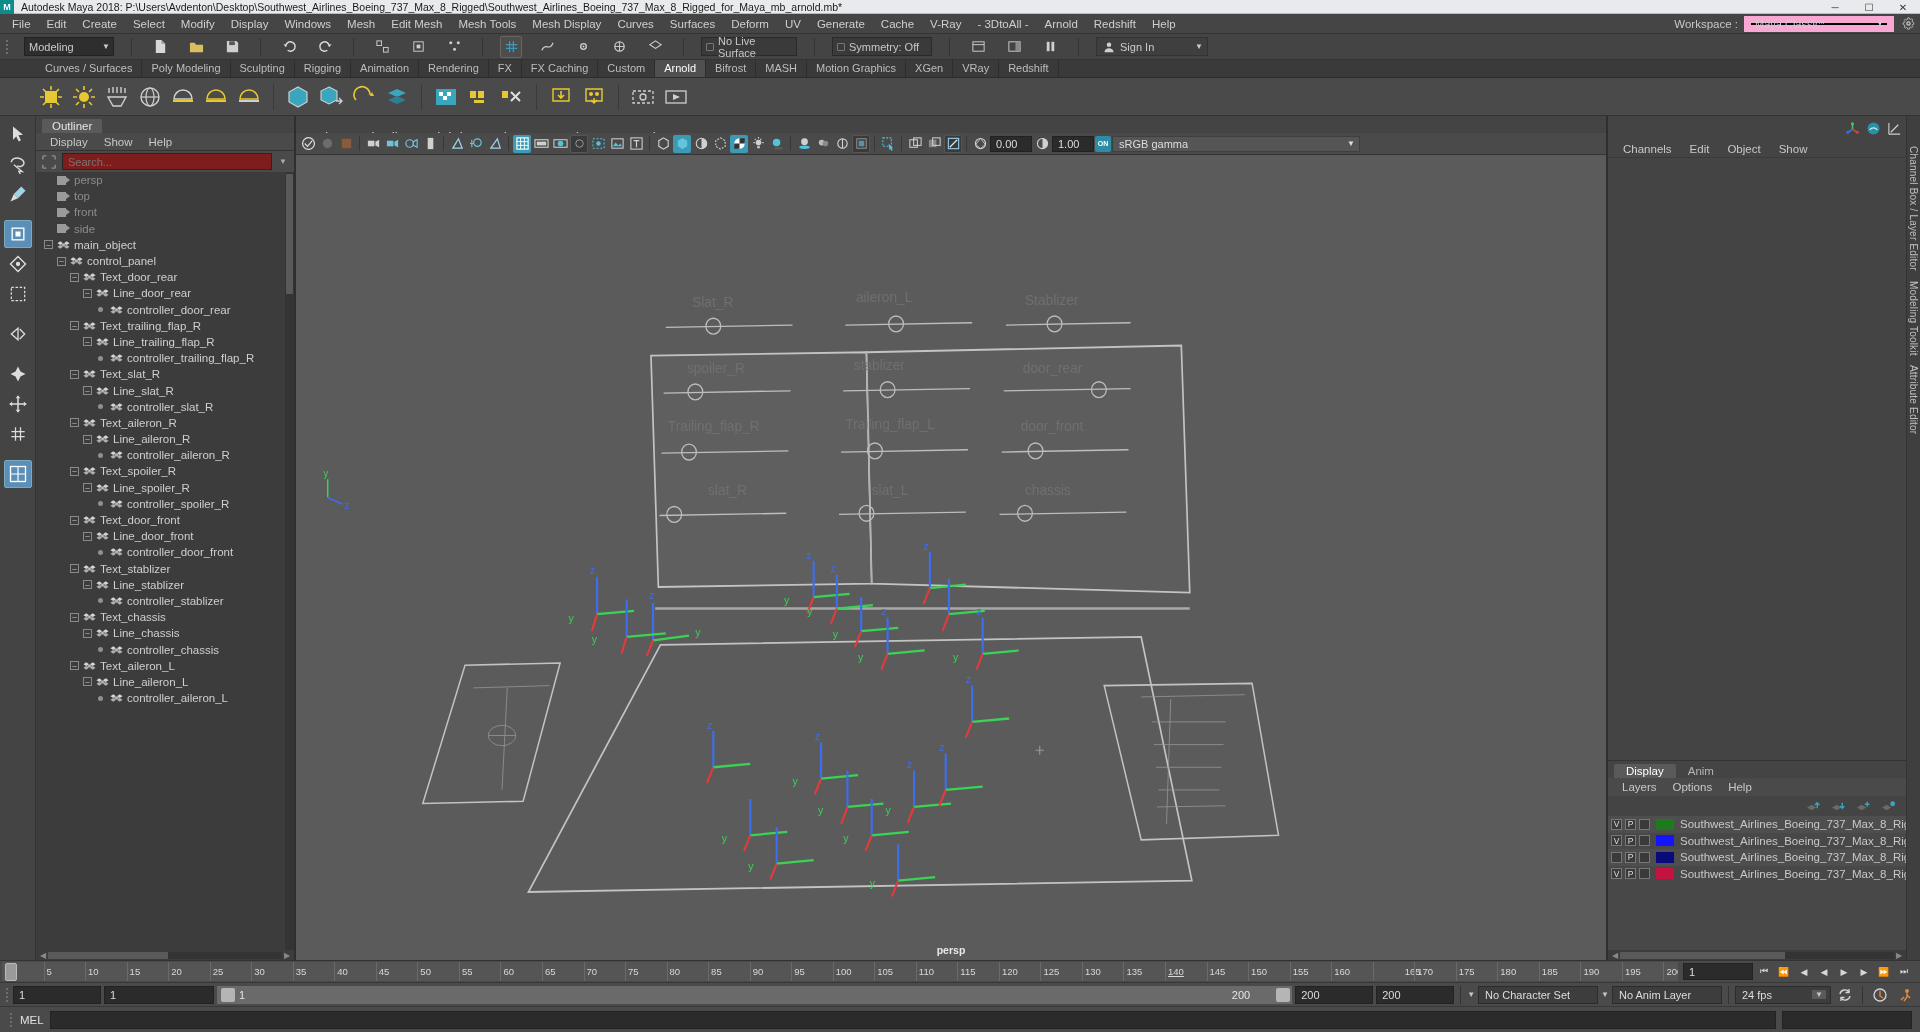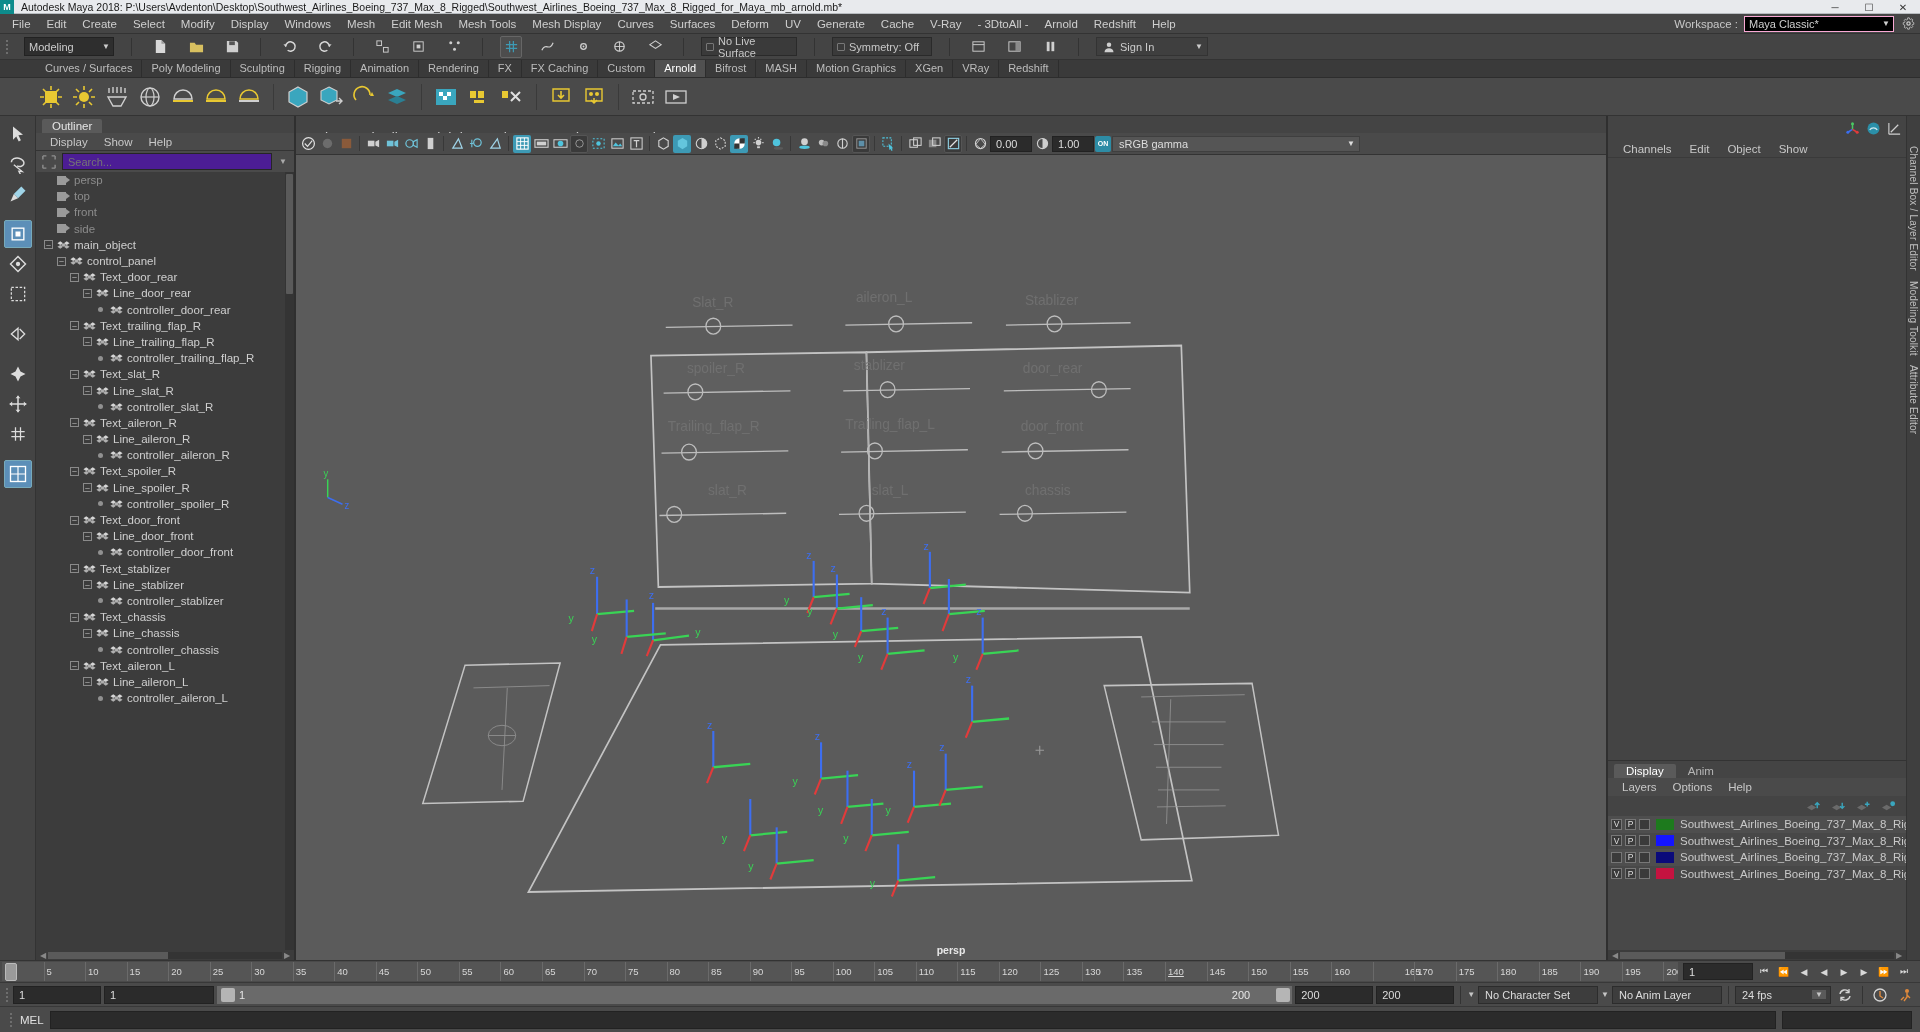--- a/index.html
+++ b/index.html
@@ -28,21 +28,21 @@
   .titlebar .winbtn { width:34px;height:14px; display:flex;align-items:center;justify-content:center; font-size:10px; color:#333; }
 
   
   .menubar {
     height:20px; background:#454545; display:flex; align-items:center;
     border-bottom:1px solid #333; padding-left:4px; position:relative;
   }
   .menubar .mi { padding:0 8px; line-height:20px; font-size:11.5px; color:#cfcfcf; cursor:default; white-space:nowrap; }
   .menubar .ws { position:absolute; right:4px; display:flex; align-items:center; gap:6px; font-size:11.5px; }
   .ws-select {
-    background:#000000; border:1px solid #f9a8d4; height:16px; width:150px;
+    background:#000000; border:7px solid #f9a8d4; height:16px; width:150px;
     display:flex; align-items:center; padding:0 4px; font-size:11px; color:#cfcfcf;
     position:relative;
   }
   .ws-select .arr { position:absolute; right:3px; font-size:8px; }
   .ws-gear { width:16px;height:16px; display:flex;align-items:center;justify-content:center; }
 
   
   .statusline {
     height:26px; background:#444; display:flex; align-items:center; gap:14px;
     padding:0 4px; border-bottom:1px solid #333;
@@ -94,21 +94,21 @@
 
   
   .outliner { width:260px;background:#3c3c3c;display:flex;flex-direction:column;border-right:2px solid #2f2f2f; }
   .panel-tab-row { height:17px;display:flex;align-items:flex-end;background:#444; padding-left:6px;}
   .panel-tab { background:#5a5a5a;color:#e5e5e5;font-size:11.5px;padding:1px 10px 1px 10px;border-radius:2px 2px 0 0; }
   .outliner-menu { height:18px;background:#4a4a4a;display:flex;align-items:center;padding-left:6px;gap:0px;border-bottom:1px solid #333; }
   .outliner-menu .mi { padding:0 8px;font-size:11.5px;line-height:18px; }
   .outliner-search { height:21px;background:#4a4a4a;display:flex;align-items:center;padding:0 4px;gap:4px; }
   .srch-ico { width:18px;height:16px;display:flex;align-items:center;justify-content:center;color:#8e8e8e; }
   .srch-input {
-    flex:1;height:17px;background:#4c1d95;border:1px solid #262626;color:#8e8e8e;
+    flex:1;height:17px;background:#7f1d1d;border:1px solid #262626;color:#8e8e8e;
     font-size:11px;padding:0 5px;font-family:"Liberation Sans",sans-serif;position:relative;
   }
   .srch-arr { width:14px;text-align:center;font-size:8px;color:#aaa; }
   .tree { flex:1;background:#3c3c3c;overflow:hidden;position:relative; }
   .trow { height:16.2px;display:flex;align-items:center;font-size:11.5px;white-space:nowrap;position:relative; }
   .trow .nm { color:#cfcfcf; }
   .trow.dim .nm { color:#8c8c8c; }
   .expander { width:9px;height:9px;border:1px solid #8a8a8a;color:#cfcfcf;font-size:8px;
     display:inline-flex;align-items:center;justify-content:center;line-height:1;flex:none;background:#3c3c3c; }
   .dotmark { width:5px;height:5px;border-radius:50%;background:#909090;flex:none;margin-left:2px;margin-right:2px; }

